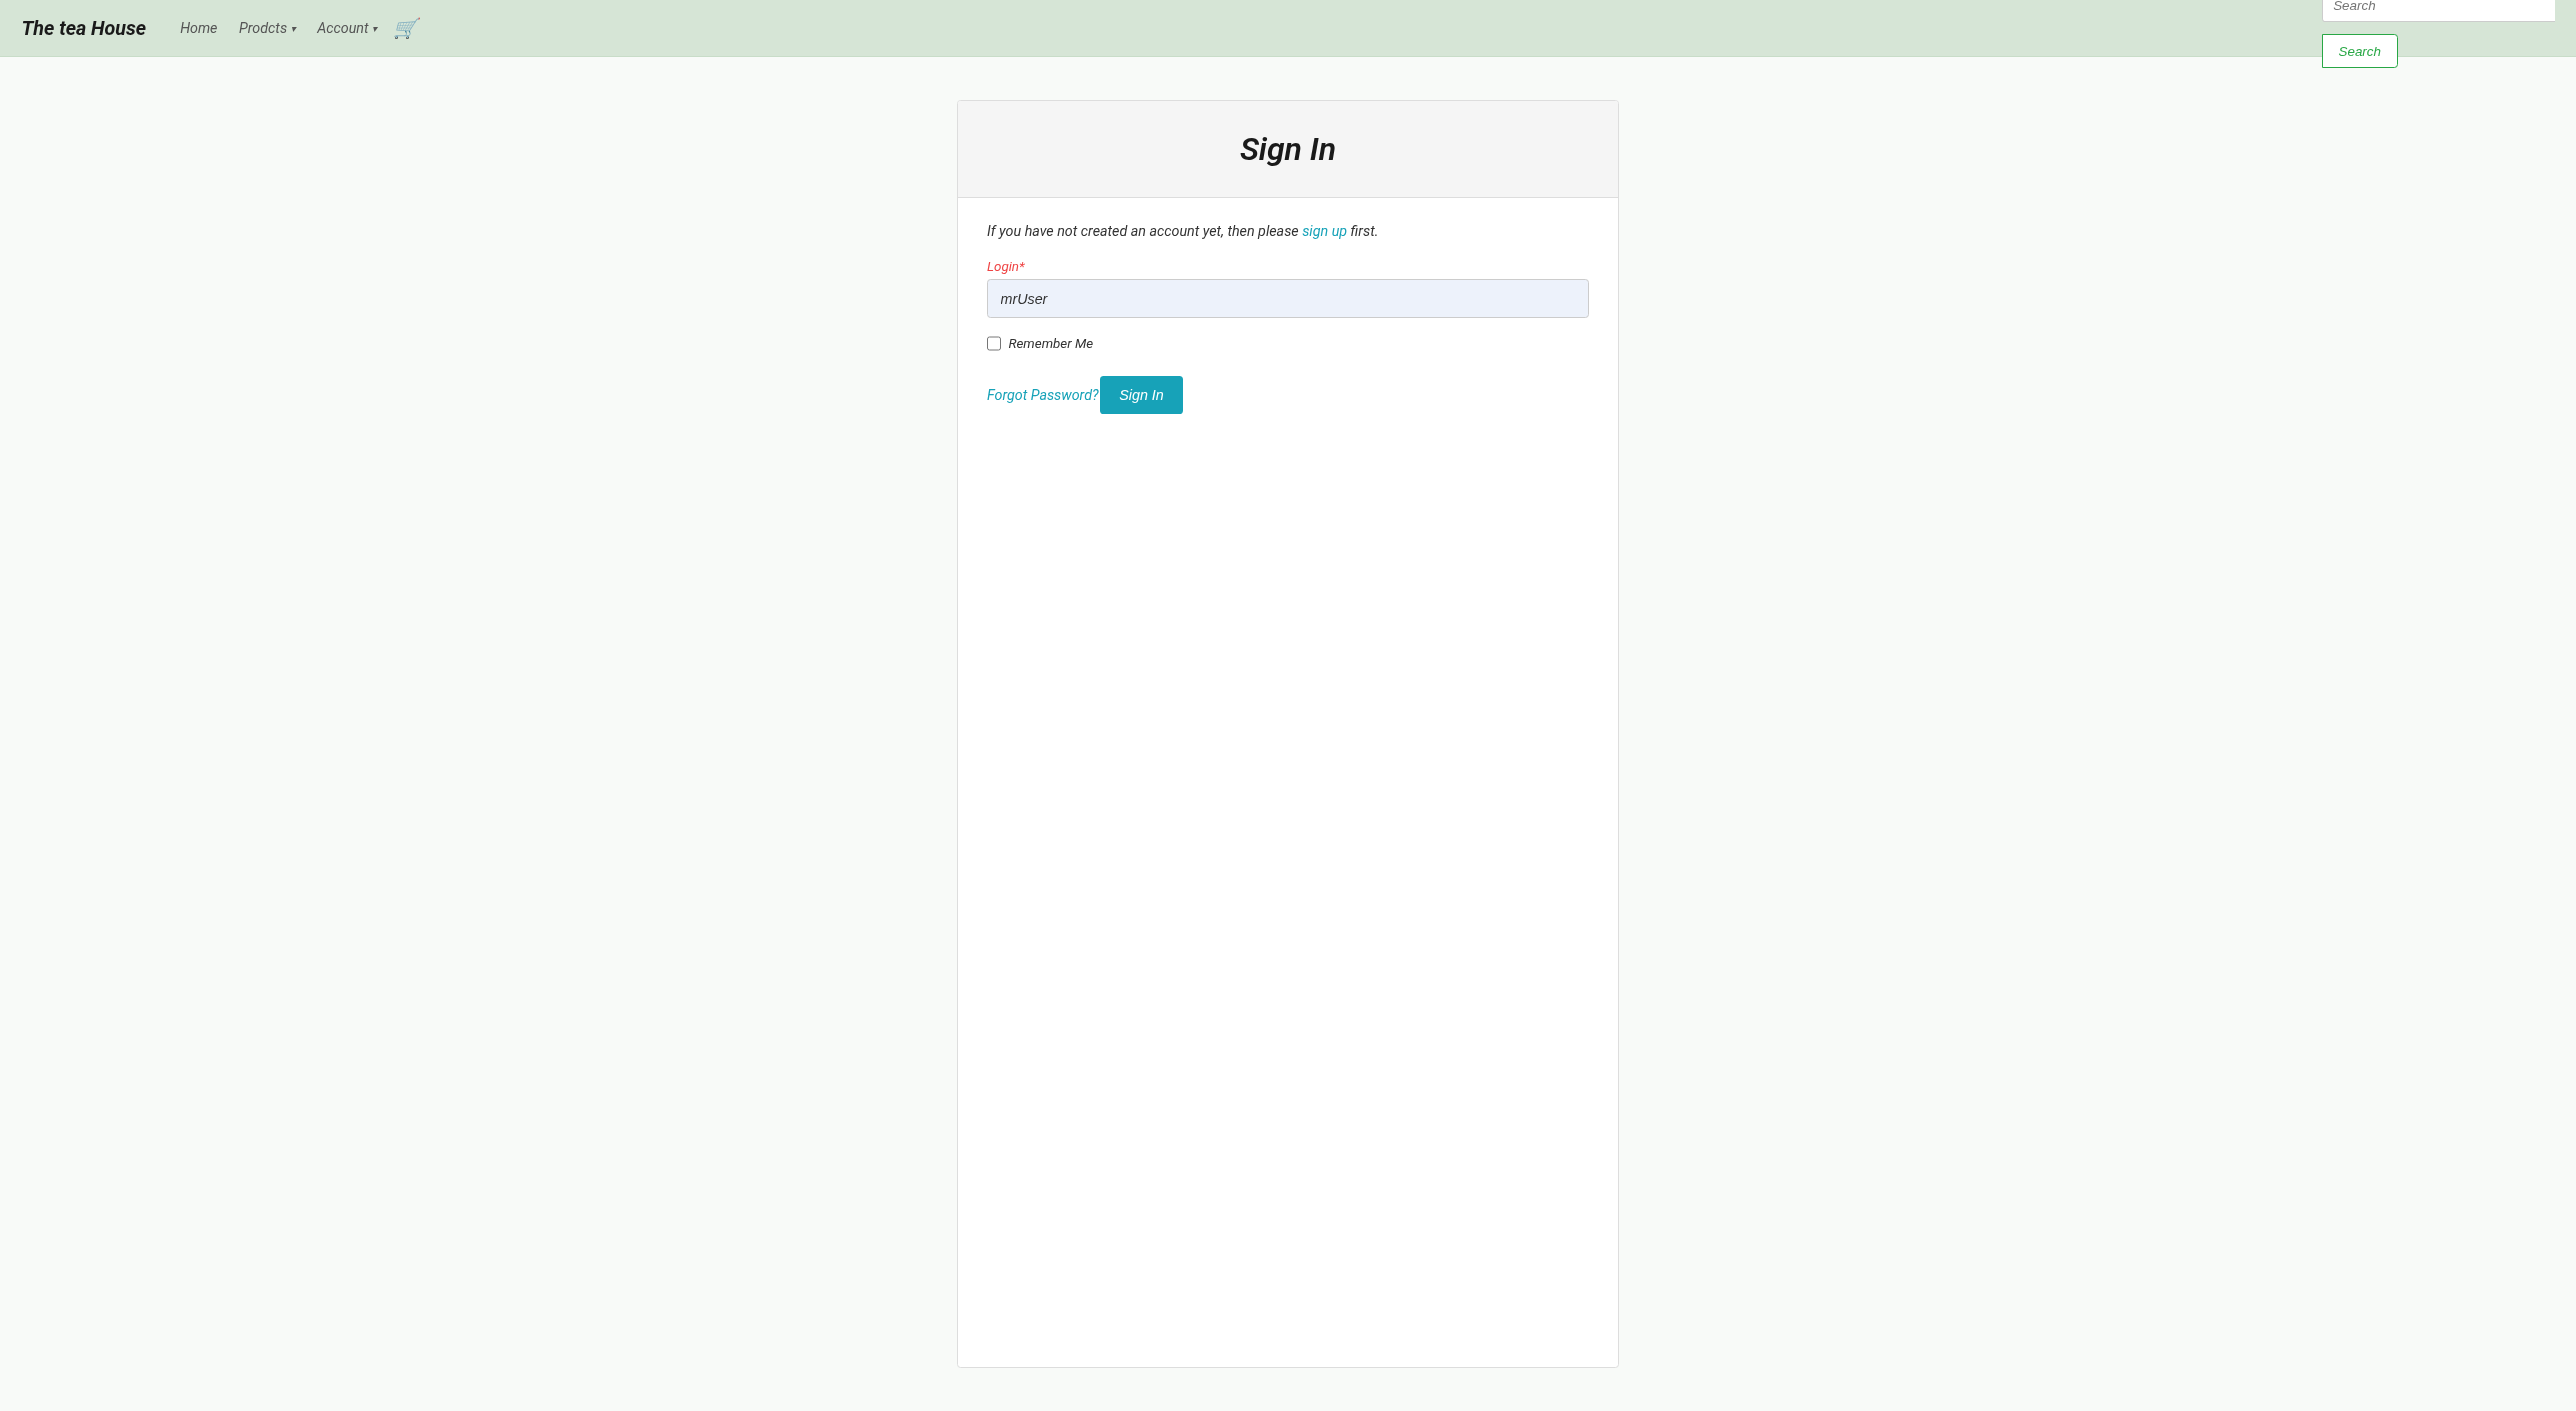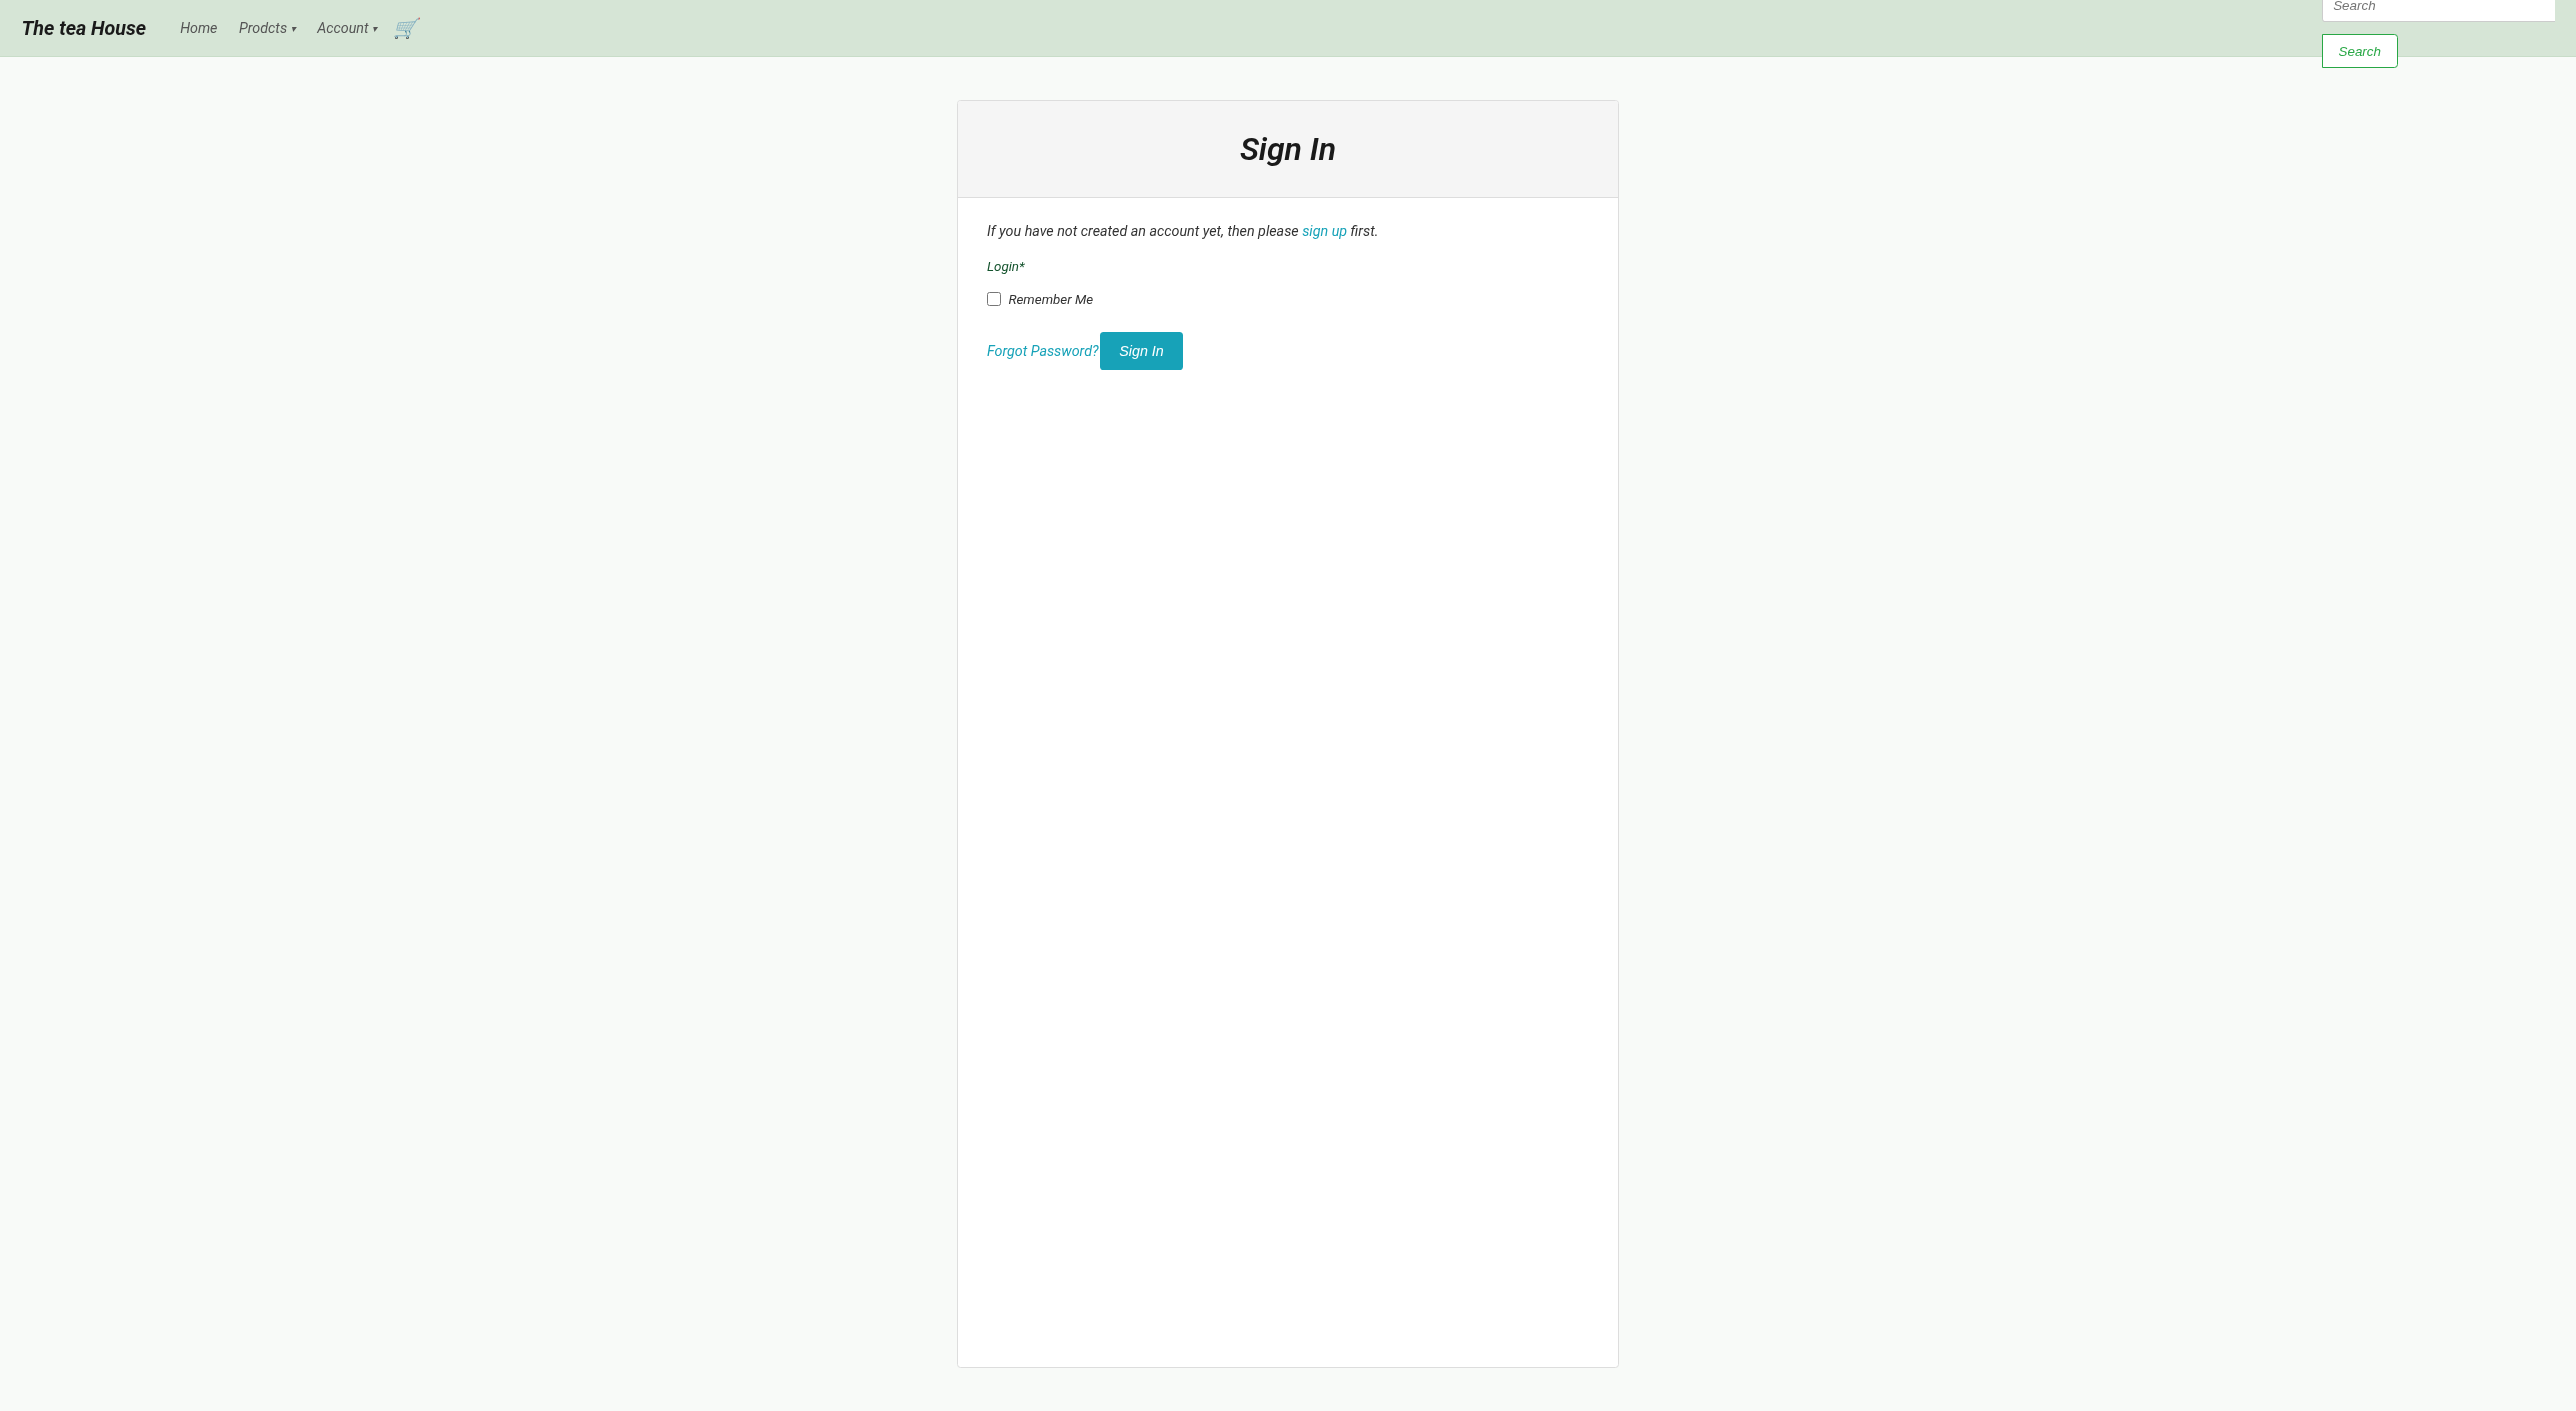--- a/index.html
+++ b/index.html
@@ -147,21 +147,21 @@
       text-decoration: none;
     }
 
     .form-group {
       margin-bottom: 18px;
     }
 
     .form-label {
       display: block;
       font-size: 13.4px;
-      color: #14532d;
+      color: #ef4444;
       margin-bottom: 5.4px;
     }
 
     .form-input {
       width: 100%;
       height: 39px;
       padding: 0 12.5px;
       border: 0.9px solid #ccc;
       border-radius: 3.6px;
       background-color: #edf2fb;
@@ -242,20 +242,21 @@
     <div class="signin-header">
       <h1 class="signin-title">Sign In</h1>
     </div>
     <div class="signin-body">
       <p class="signup-text">
         <span>If you have not created an account yet, then please </span><a href="#" class="signup-link">sign up</a><span> first.</span>
       </p>
 
       <div class="form-group">
         <label class="form-label">Login*</label>
+        <input type="text" class="form-input" value="mrUser" style="">
       </div>
 
 
       <div class="remember-me-group">
         <input type="checkbox" class="remember-checkbox" style="">
         <label class="remember-label">Remember Me</label>
       </div>
 
       <div class="form-actions">
         <a href="#" class="forgot-password-link">Forgot Password?</a>

